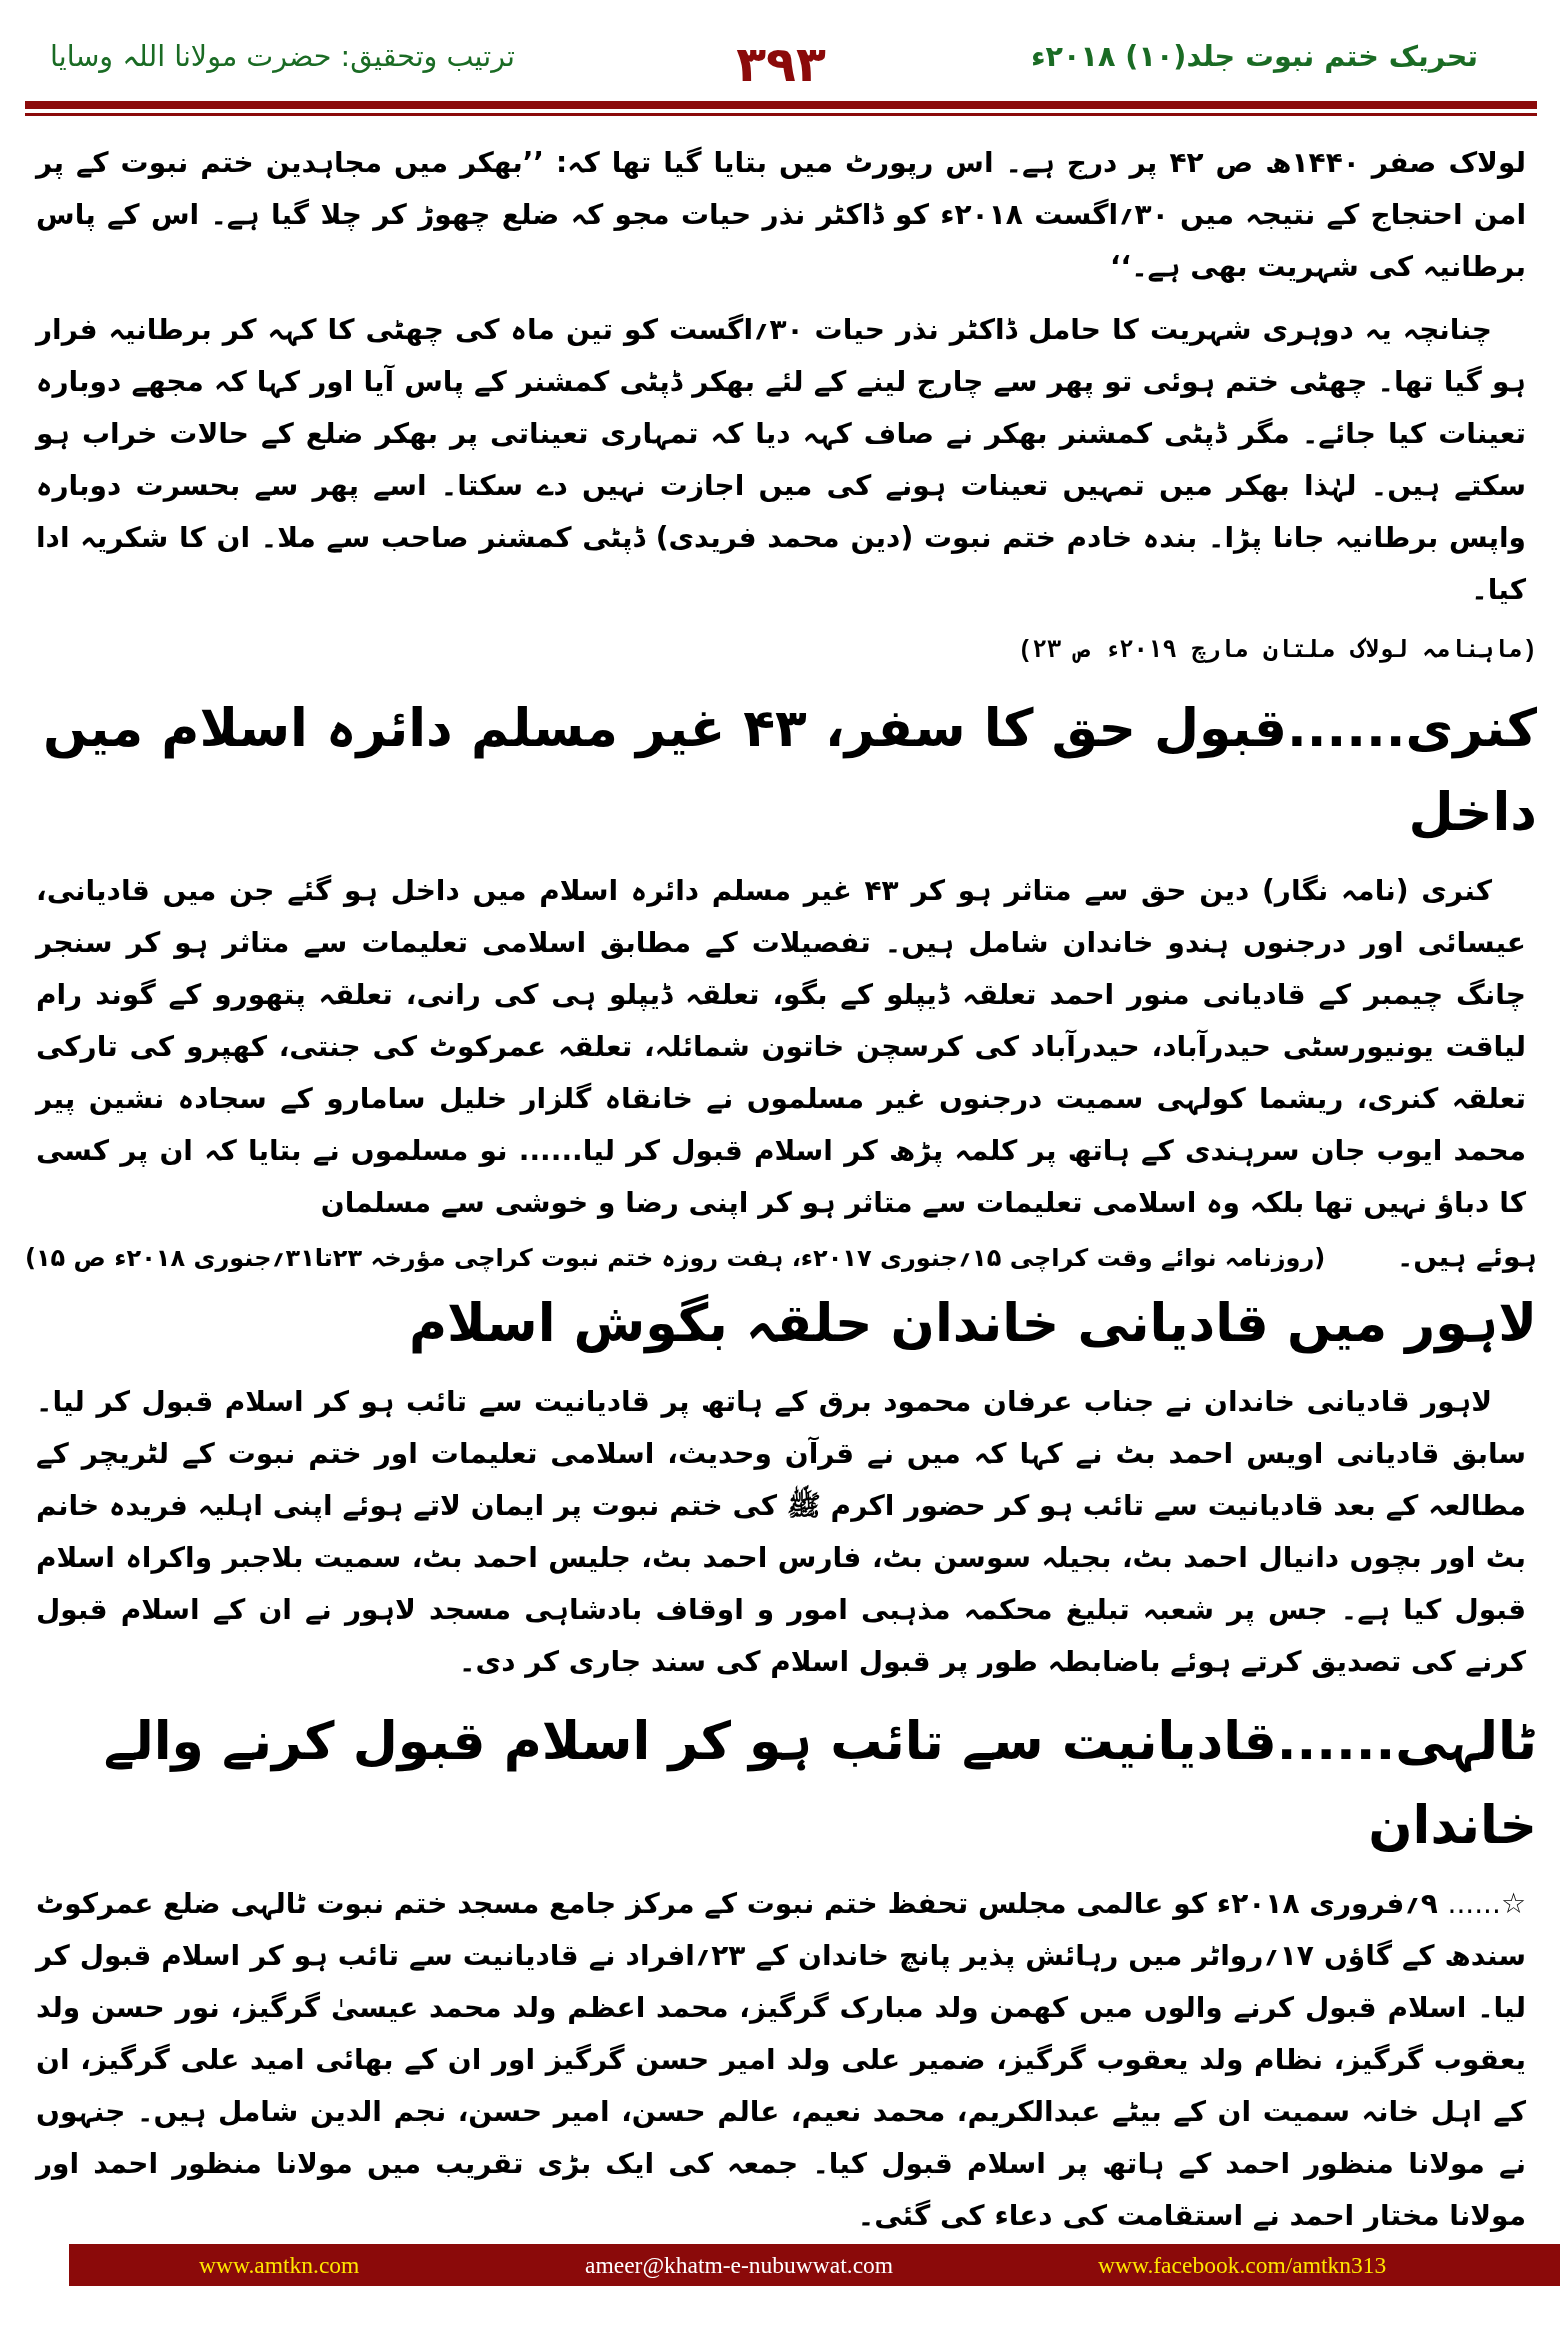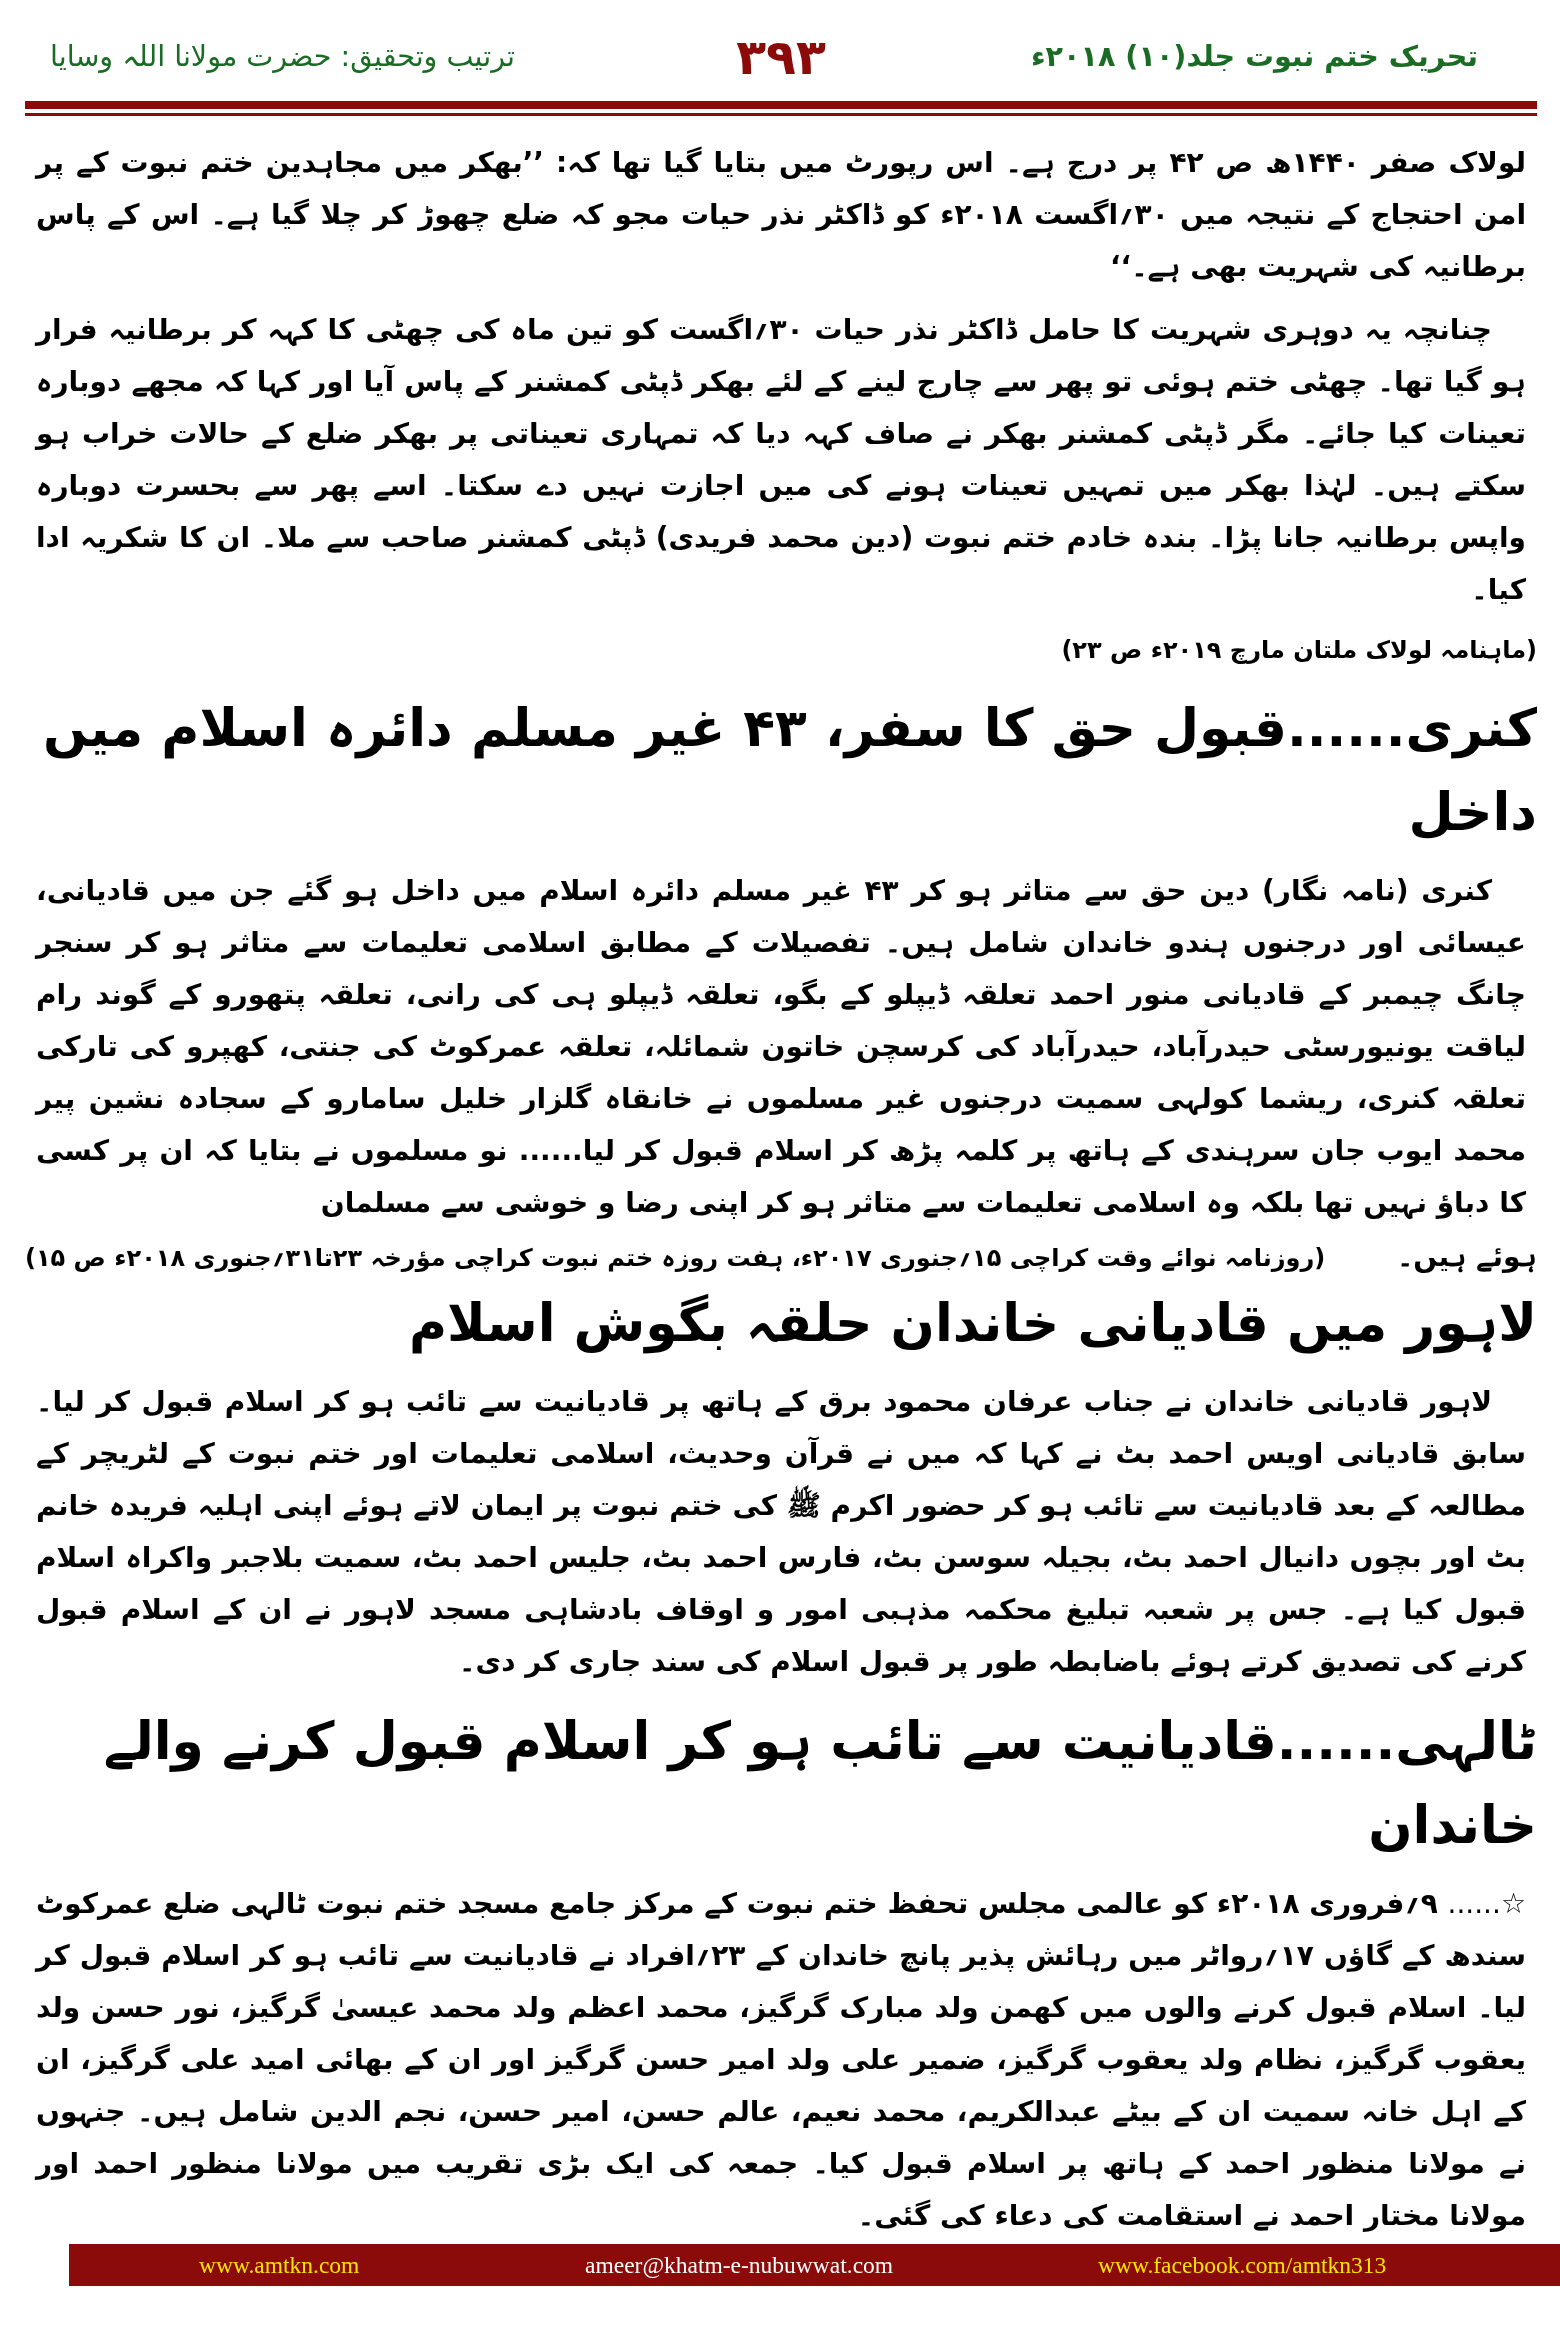--- a/index.html
+++ b/index.html
@@ -2,27 +2,27 @@
 <html style="font-size:13.4px"><head>
 <meta charset="utf-8">
 <style>
   html, body { margin: 0; padding: 0; background: #ffffff; }
   body { width: 1560px; height: 2330px; position: relative; overflow: hidden;
          font-family: "DejaVu Sans", sans-serif; color: #000; }
   .page { position: absolute; left: 25px; top: 0; width: 1512px; height: 2330px; }
   .header { position: absolute; left: 0; top: 23.5px; width: 1512px; height: 67px; }
   .hdr-right { position: absolute; right: 59px; top: 15px; color: #1a6b24; font-size: 28.6px; font-weight: bold; direction: rtl; }
   .hdr-left { position: absolute; left: 25px; top: 15px; color: #1a6b24; font-size: 28.6px; font-weight: normal; direction: rtl; }
-  .hdr-center { position: absolute; left: 0; right: 0; text-align: center; top: 5px; color: #8b0a0a; font-size: 49px; font-weight: bold; }
+  .hdr-center { position: absolute; left: 0; right: 0; text-align: center; top: 12px; color: #8b0a0a; font-size: 49px; font-weight: bold; }
   .rule-thick { position: absolute; left: 0; top: 101px; width: 1512px; height: 8.4px; background: #8b0a0a; }
   .rule-thin { position: absolute; left: 0; top: 113px; width: 1512px; height: 2.5px; background: #8b0a0a; }
   .content { position: absolute; left: 0; top: 126px; width: 1512px; direction: rtl; text-align: justify; }
   .para { font-size: 28px; line-height: 52px; font-weight: bold; margin: 11px; text-align-last: right; }
   .para .indent { display: inline-block; width: 34px; }
-  .cite { font-size: 24px; line-height: 47px; font-weight: bold; margin: 5px 0 11.8px 0; text-align: right; }
+  .cite { font-size: 24px; line-height: 47px; font-weight: bold; margin: 5px 0 11.8px 0; text-align: right; font-family: Liberation Mono, monospace; }
   .cite-row { display: flex; justify-content: space-between; align-items: baseline; font-weight: bold; }
   .cite-row .end { font-size: 28px; }
   .cite-row .src { font-size: 24px; }
   .heading { font-size: 52px; line-height: 84px; font-weight: bold; margin: 8.4px 0 0 0; text-align: right; }
   .star { font-weight: normal; }
   .footer { position: absolute; left: 29px; top: 2244px; width: 1512px; height: 42px; background: #8b0a0a;
             display: flex; align-items: center; font-family: "Liberation Serif", serif; font-size: 23.5px; margin-left: 40px; }
   .footer span { position: absolute; }
   .f1 { left: 130px; color: #ffe600; }
   .f2 { left: 516px; color: #ffffff; }

